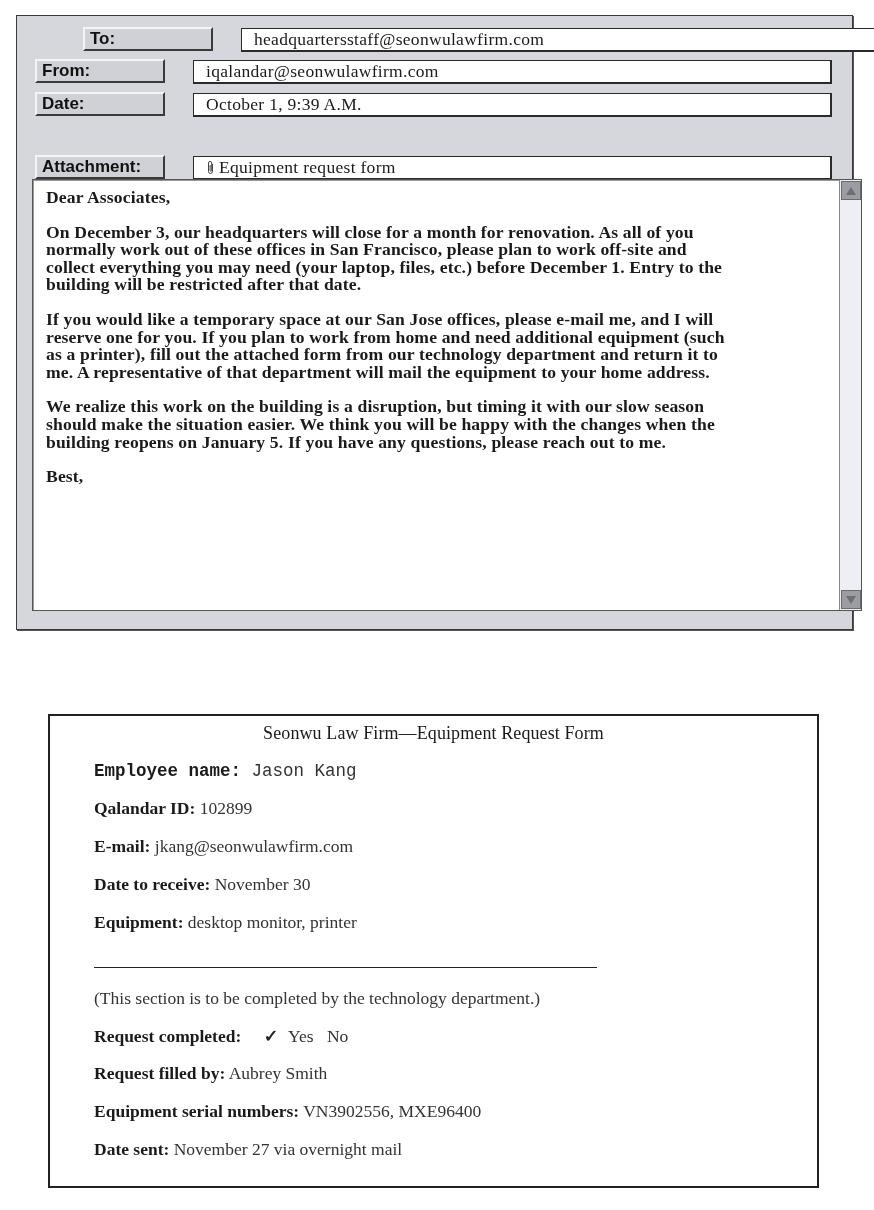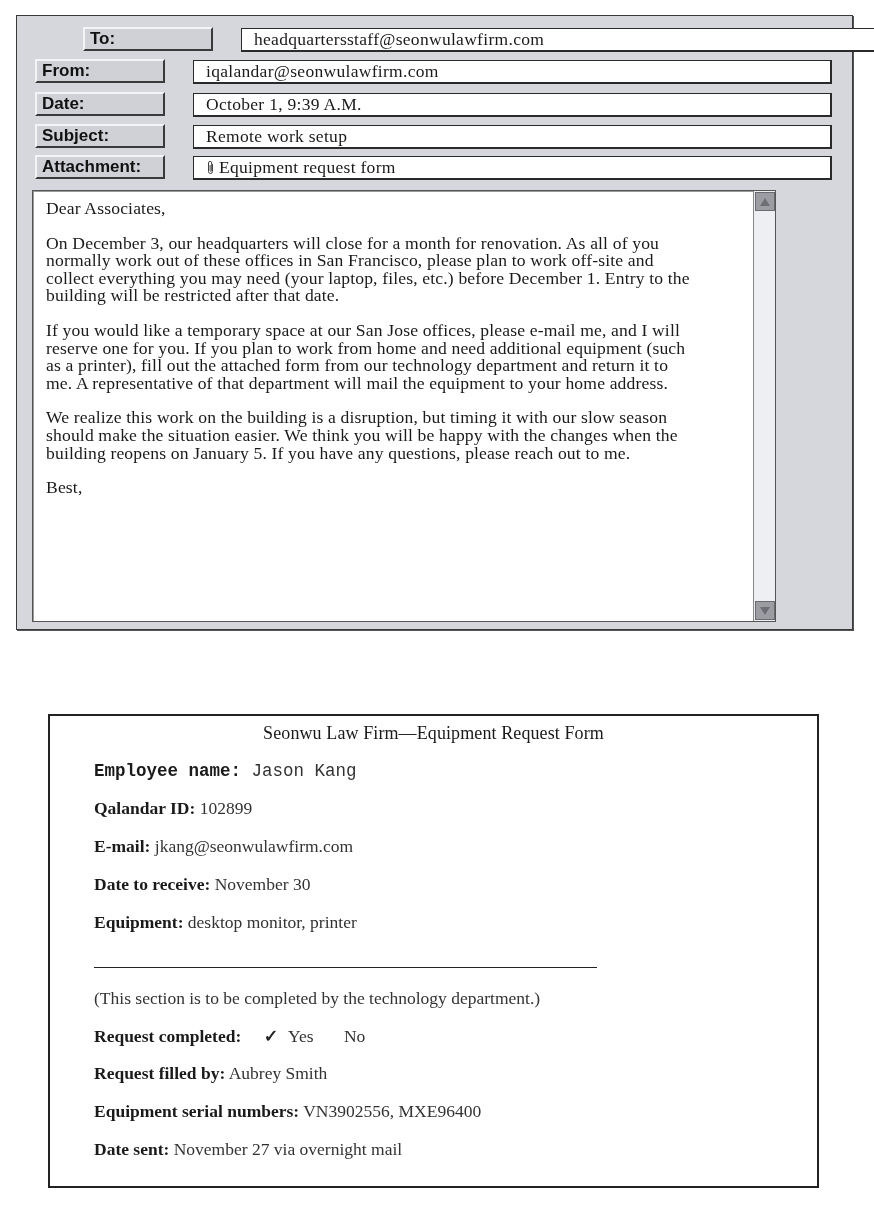--- a/index.html
+++ b/index.html
@@ -24,23 +24,24 @@
     .hdr-field {
       position: absolute; left: 158px; top: 1px; width: 639px; height: 24px;
       background: #ffffff; border: 1px solid #2a2a2a;
       border-bottom: 2px solid #2a2a2a; border-right: 2px solid #2a2a2a;
       font-family: "Liberation Serif", serif; font-size: 17.5px; line-height: 21px;
       padding-left: 12px; color: #1a1a1a; letter-spacing: 0.3px;
     }
     .clip-icon { display: inline-block; width: 9px; height: 15px; margin-right: 4px; vertical-align: -2px; }
 
     .body-pane {
-      position: absolute; left: 15px; top: 174px; width: 744px; height: 432px;
+      position: absolute; left: 15px; top: 163px; width: 830px; height: 432px;
       background: #ffffff; border: 1px solid #555;
       box-shadow: inset 1px 1px 0 #999;
+      font-weight: bold;
     }
     .body-text {
       position: absolute; left: 13px; top: 9px; width: 772px;
       font-family: "Liberation Serif", serif; font-size: 17.6px; line-height: 17.6px;
       color: #1a1a1a; letter-spacing: 0.15px;
     }
     .body-text p { margin-bottom: 17px; white-space: pre-line; }
     .body-text p.sig { margin-bottom: 0; }
 
     .scrollbar {
@@ -80,21 +81,21 @@
       font-family: "Liberation Serif", serif; font-size: 17.5px;
       white-space: nowrap;
     }
     .form-row .lbl { font-weight: bold; color: #1a1a1a; }
     .form-row .val { color: #333; }
     .form-divider {
       position: absolute; left: 44px; top: 251px; width: 503px; height: 0;
       border-top: 1.5px solid #222;
     }
     .check { display: inline-block; margin-left: 18px; margin-right: 6px; font-weight: bold; }
-    .opt-no { margin-left: 26px; }
+    .opt-no { margin-left: 9px; }
   </style>
 </head>
 <body>
 
 <div class="email-window">
 
   <div class="hdr-row" style="top:11px;margin-left:48px;">
     <div class="hdr-label">To:</div>
     <div class="hdr-field">headquartersstaff@seonwulawfirm.com</div>
   </div>
@@ -102,24 +103,20 @@
   <div class="hdr-row" style="top:43px;">
     <div class="hdr-label">From:</div>
     <div class="hdr-field">iqalandar@seonwulawfirm.com</div>
   </div>
 
   <div class="hdr-row" style="top:76px;">
     <div class="hdr-label">Date:</div>
     <div class="hdr-field">October 1, 9:39 A.M.</div>
   </div>
 
-  <div class="hdr-row" style="top:108px;">
-    <div class="hdr-label">Subject:</div>
-    <div class="hdr-field">Remote work setup</div>
-  </div>
 
   <div class="hdr-row" style="top:139px;">
     <div class="hdr-label">Attachment:</div>
     <div class="hdr-field">
       <svg class="clip-icon" viewBox="0 0 9 15">
         <path d="M6.5 4 V11.5 A2 2 0 0 1 2.5 11.5 V3 A1.6 1.6 0 0 1 5.7 3 V10.5 A0.8 0.8 0 0 1 4.1 10.5 V5" fill="none" stroke="#444" stroke-width="1"></path>
       </svg><span>Equipment request form</span>
     </div>
   </div>
 

